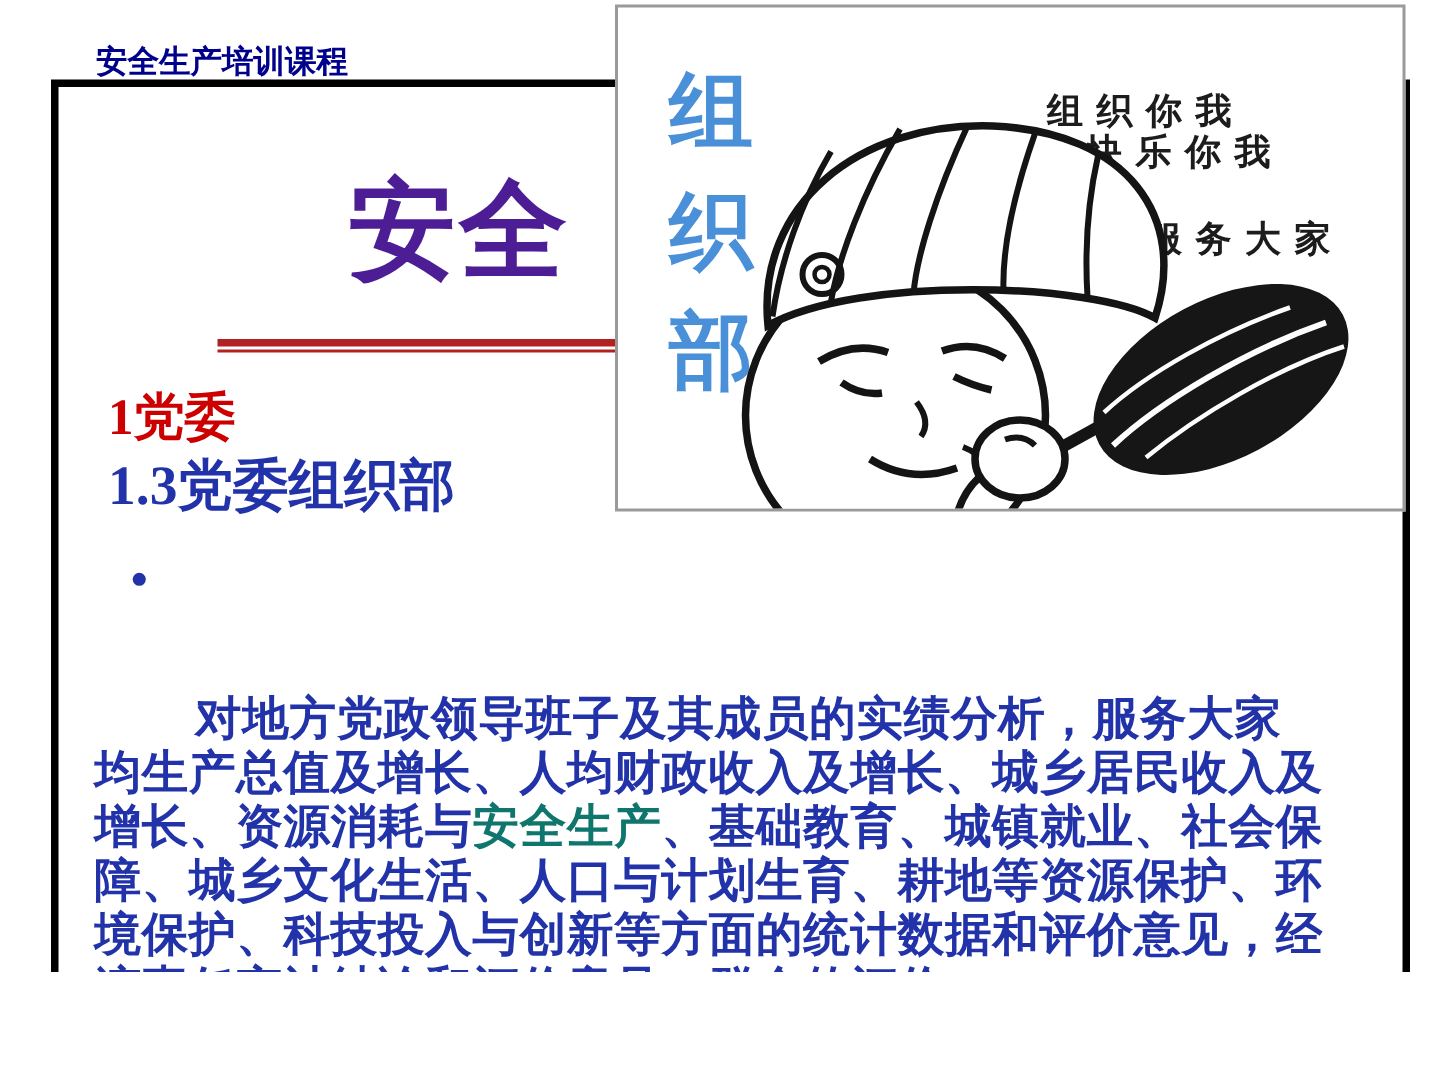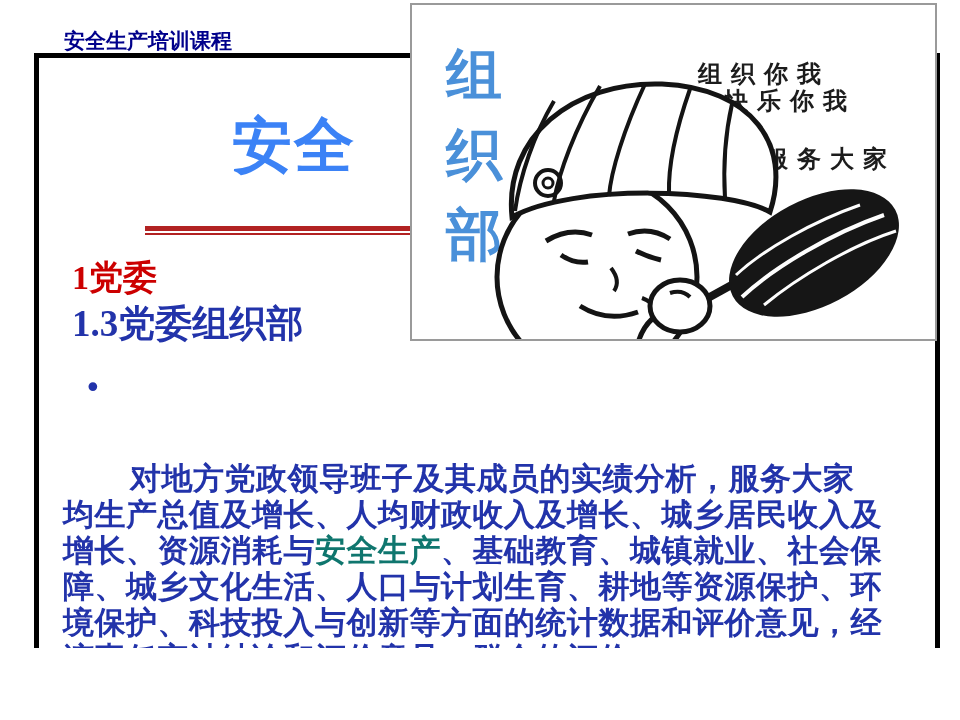--- a/index.html
+++ b/index.html
@@ -15,21 +15,21 @@
     font-size:21px; font-weight:bold; color:#00008B;
   }
   
   .slide-frame {
     position:absolute; left:34px; top:53px; width:906px; height:609px;
     border:5px solid #000; background:#fff; z-index:1;
   }
   
   .slide-title {
     position:absolute; left:232px; top:106px; z-index:2;
-    font-size:60px; font-weight:bold; color:#3b82f6; white-space:nowrap;
+    font-size:72px; font-weight:bold; color:#4c1d95; white-space:nowrap;
     letter-spacing:2px;
   }
   .title-underline {
     position:absolute; left:145px; top:226px; width:266px; height:9px; z-index:2;
     border-top:5px solid #B22222; border-bottom:2px solid #B22222;
   }
   
   .section-heading {
     position:absolute; left:72px; top:255px; z-index:2;
     font-size:34px; font-weight:bold; color:#CC0000; white-space:nowrap;

